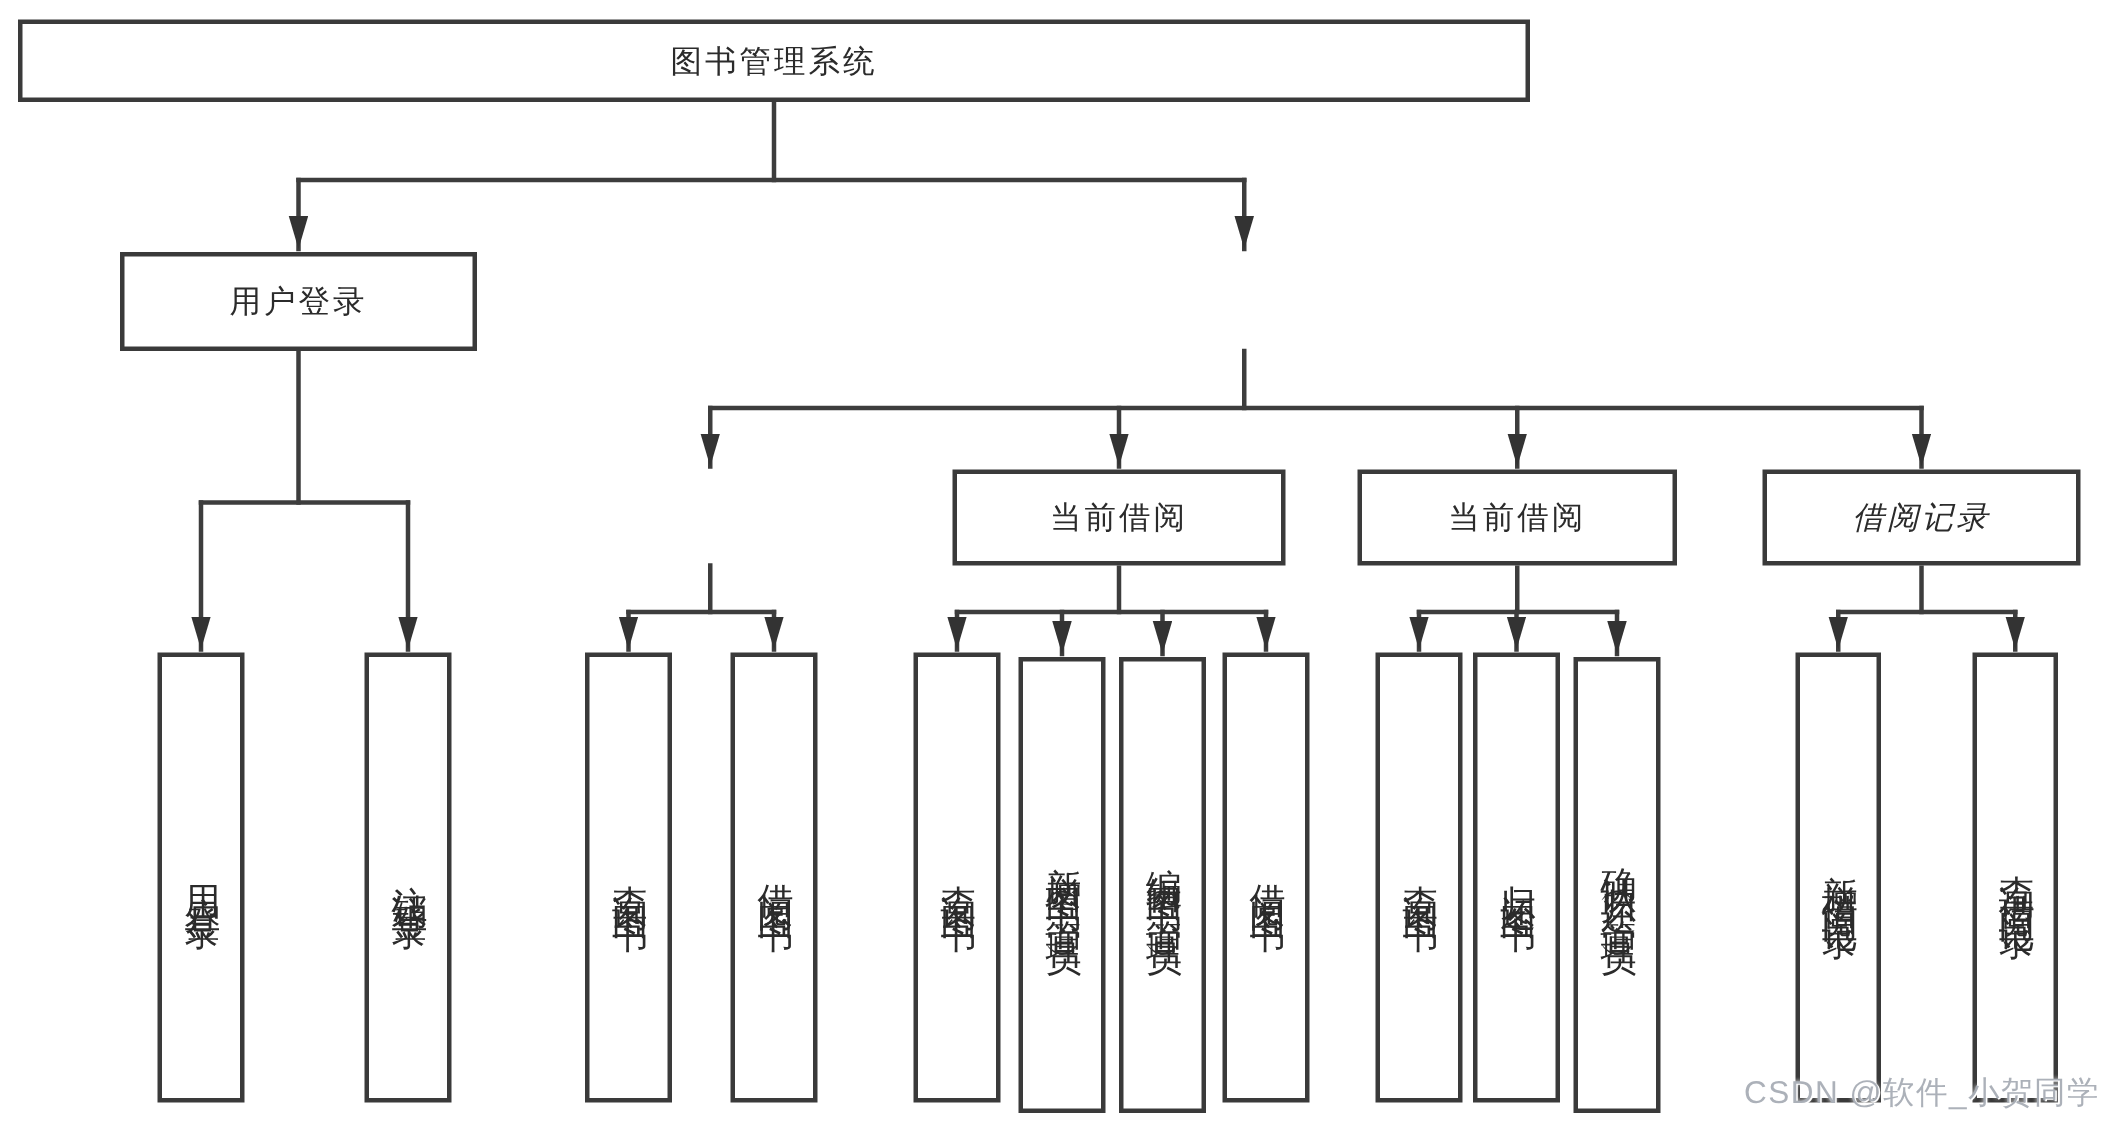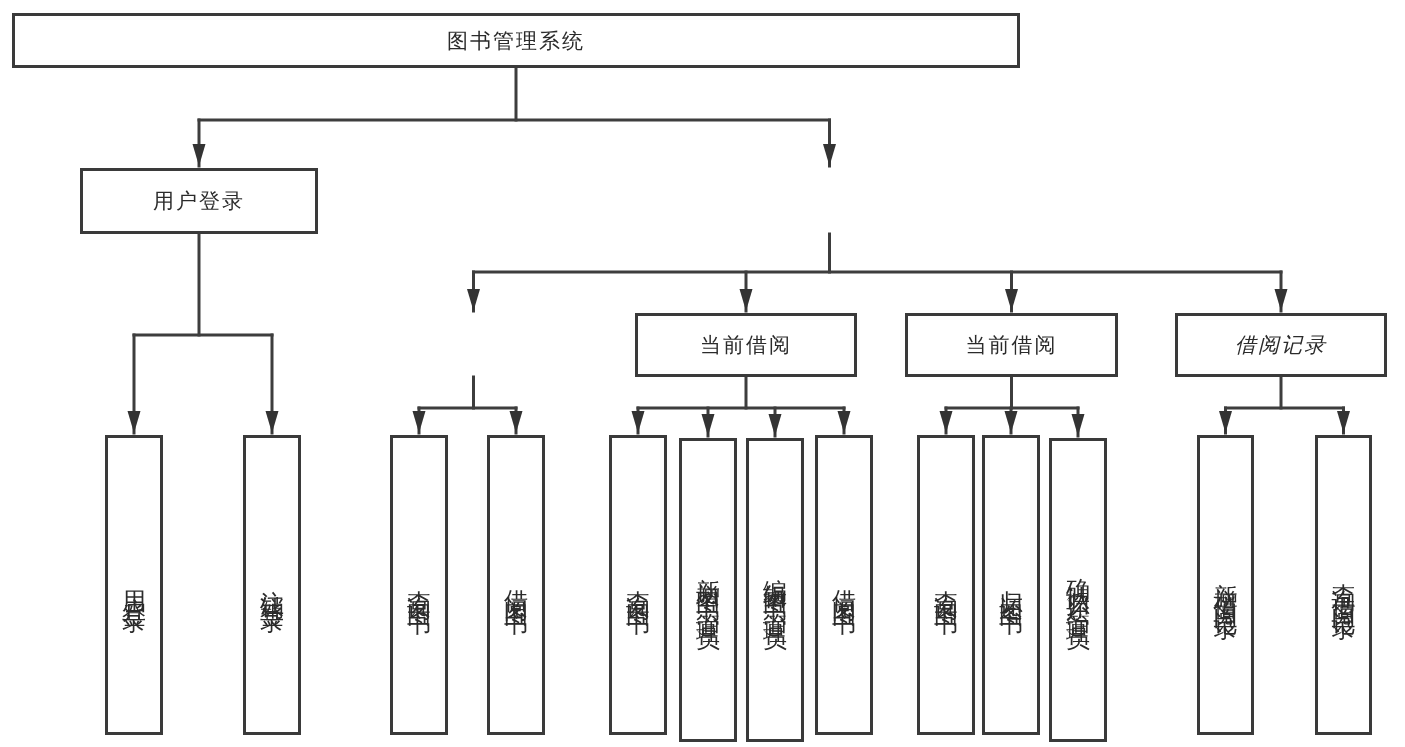--- a/index.html
+++ b/index.html
@@ -135,14 +135,15 @@
   <div class="box vbox" style="left:746px; top:438px; width:58px; height:304px;">编辑图书（管理员）</div>
   <div class="box vbox" style="left:815px; top:435px; width:58px; height:300px;">借阅图书</div>
 
   <div class="box vbox" style="left:917px; top:435px; width:58px; height:300px;">查询图书</div>
   <div class="box vbox" style="left:982px; top:435px; width:58px; height:300px;">归还图书</div>
   <div class="box vbox" style="left:1049px; top:438px; width:58px; height:304px;">确认归还（管理员）</div>
 
   <div class="box vbox" style="left:1197px; top:435px; width:57px; height:300px;">新增借阅记录</div>
   <div class="box vbox" style="left:1315px; top:435px; width:57px; height:300px;">查询借阅记录</div>
 
+  <div class="watermark">CSDN @软件_小贺同学</div>
 
 </div>
 
 </body></html>

